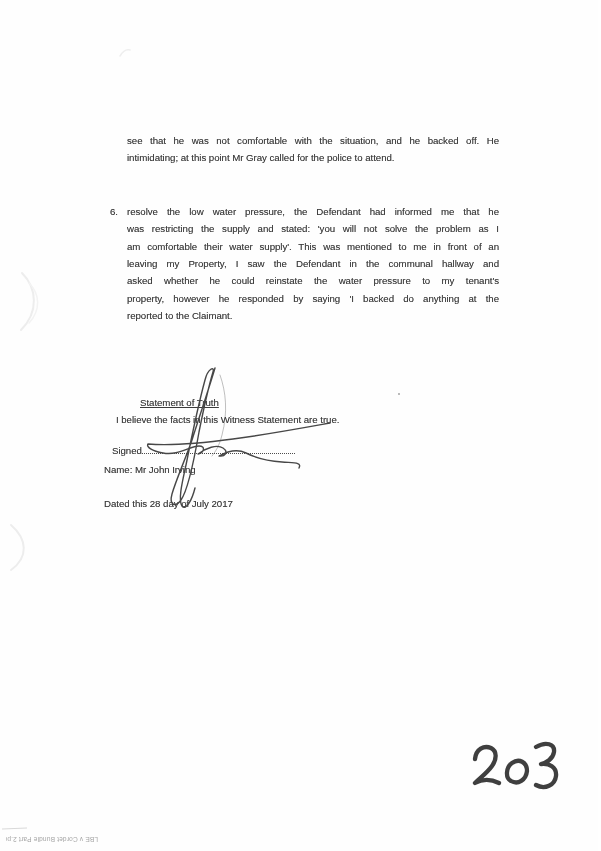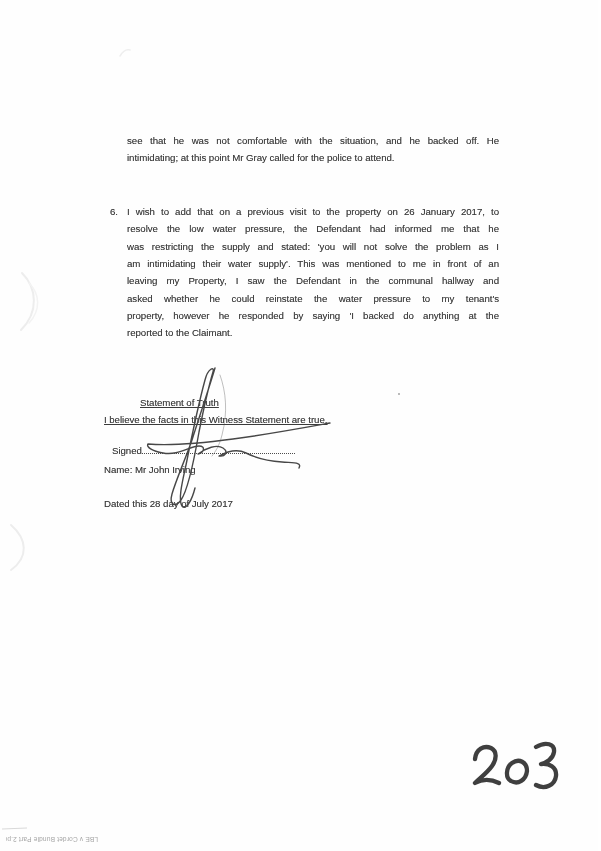--- a/index.html
+++ b/index.html
@@ -57,32 +57,31 @@
     <path d="M2,829 L27,828" fill="none" stroke="#d9d9d9" stroke-width="1.2"></path>
   </svg>
 
   <div class="tblock para" style="left:127px; top:132px; width:372px;">
     <div class="jline">see that he was not comfortable with the situation, and he backed off.  He</div>
     <div class="jline last">intimidating; at this point Mr Gray called for the police to attend.</div>
   </div>
 
   <div class="tblock item-number" style="left:110px; top:203px;">6.</div>
   <div class="tblock para" style="left:127px; top:203px; width:372px;">
-    <div class="jline">I wish to add that on a previous visit to the property on 26 January 2017, to</div>
     <div class="jline">resolve the low water pressure, the Defendant had informed me that he</div>
     <div class="jline">was restricting the supply and stated: 'you will not solve the problem as I</div>
-    <div class="jline">am intimidating their water supply'. This was mentioned to me in front of an</div>
+    <div class="jline">am comfortable their water supply'. This was mentioned to me in front of an</div>
     <div class="jline">leaving my Property, I saw the Defendant in the communal hallway and</div>
     <div class="jline">asked whether he could reinstate the water pressure to my tenant's</div>
     <div class="jline">property, however he responded by saying 'I backed do anything at the</div>
     <div class="jline last">reported to the Claimant.</div>
   </div>
 
   <div class="tblock sot-heading" style="left:104px; top:397px;">Statement of Truth</div>
-  <div class="tblock" style="left:104px; top:414px;text-decoration:underline;">I believe the facts in this Witness Statement are true.</div>
+  <div class="tblock" style="left:116px; top:414px;">I believe the facts in this Witness Statement are true.</div>
 
   <div class="tblock signed-row" style="left:112px; top:445px;">
     <span>Signed</span><span class="dotted-leader"></span>
   </div>
 
   <div class="tblock" style="left:104px; top:464px;">Name: Mr John Irving</div>
   <div class="tblock" style="left:104px; top:498px;">Dated this 28 day of July 2017</div>
 
   <svg class="svg-overlay" width="601" height="851" viewBox="0 0 601 851">
     <g fill="none" stroke="#474747" stroke-width="1.4" stroke-linecap="round" stroke-linejoin="round">

